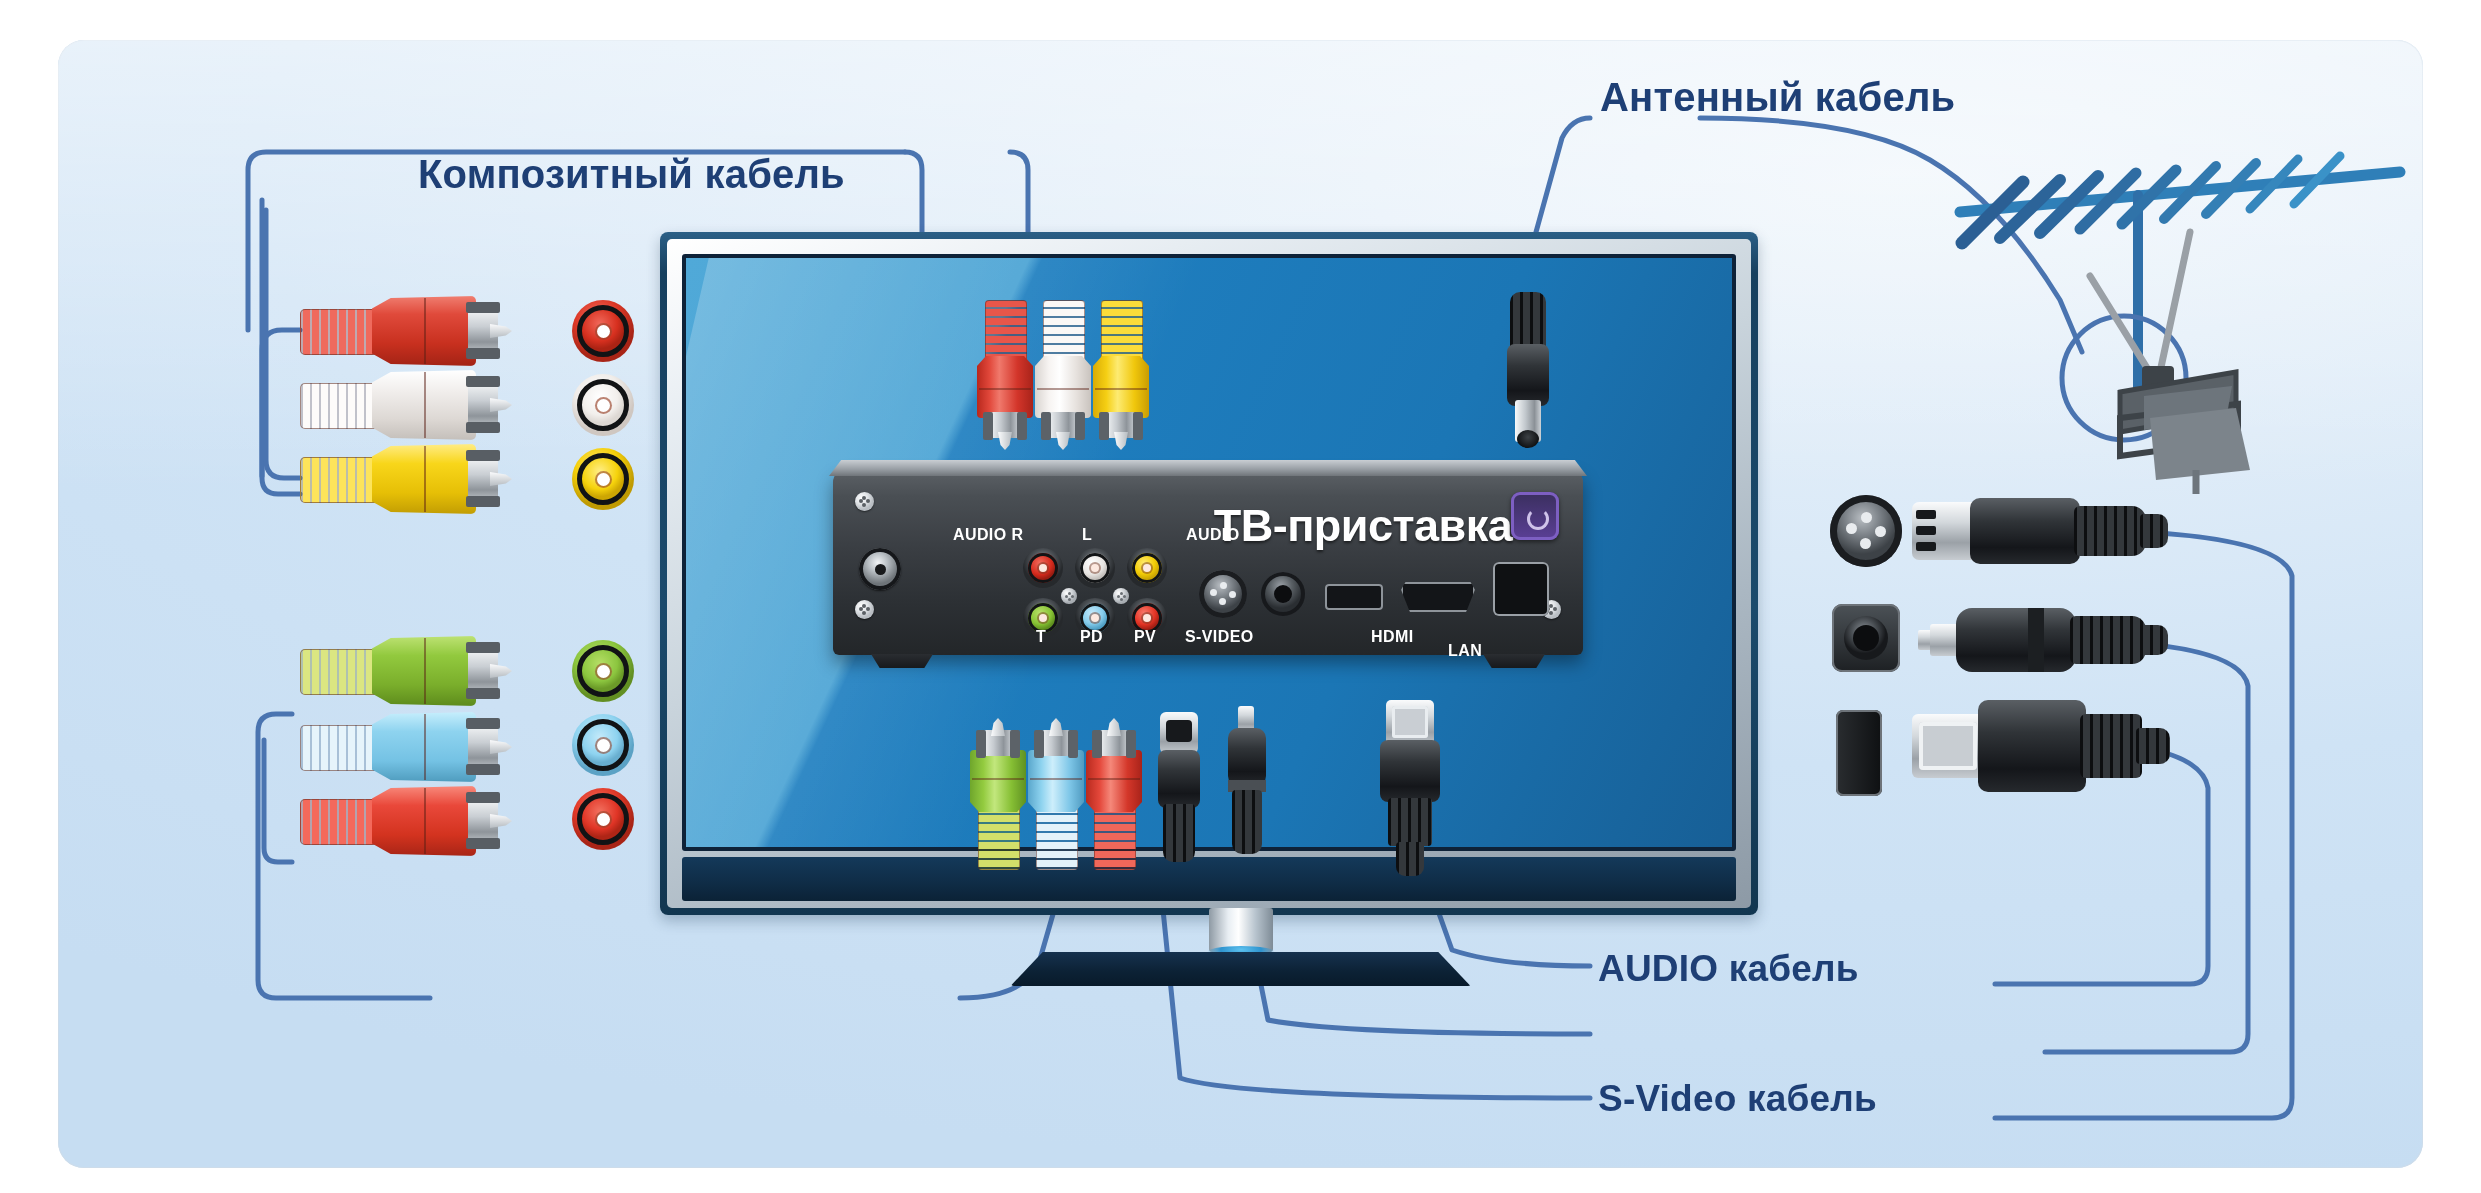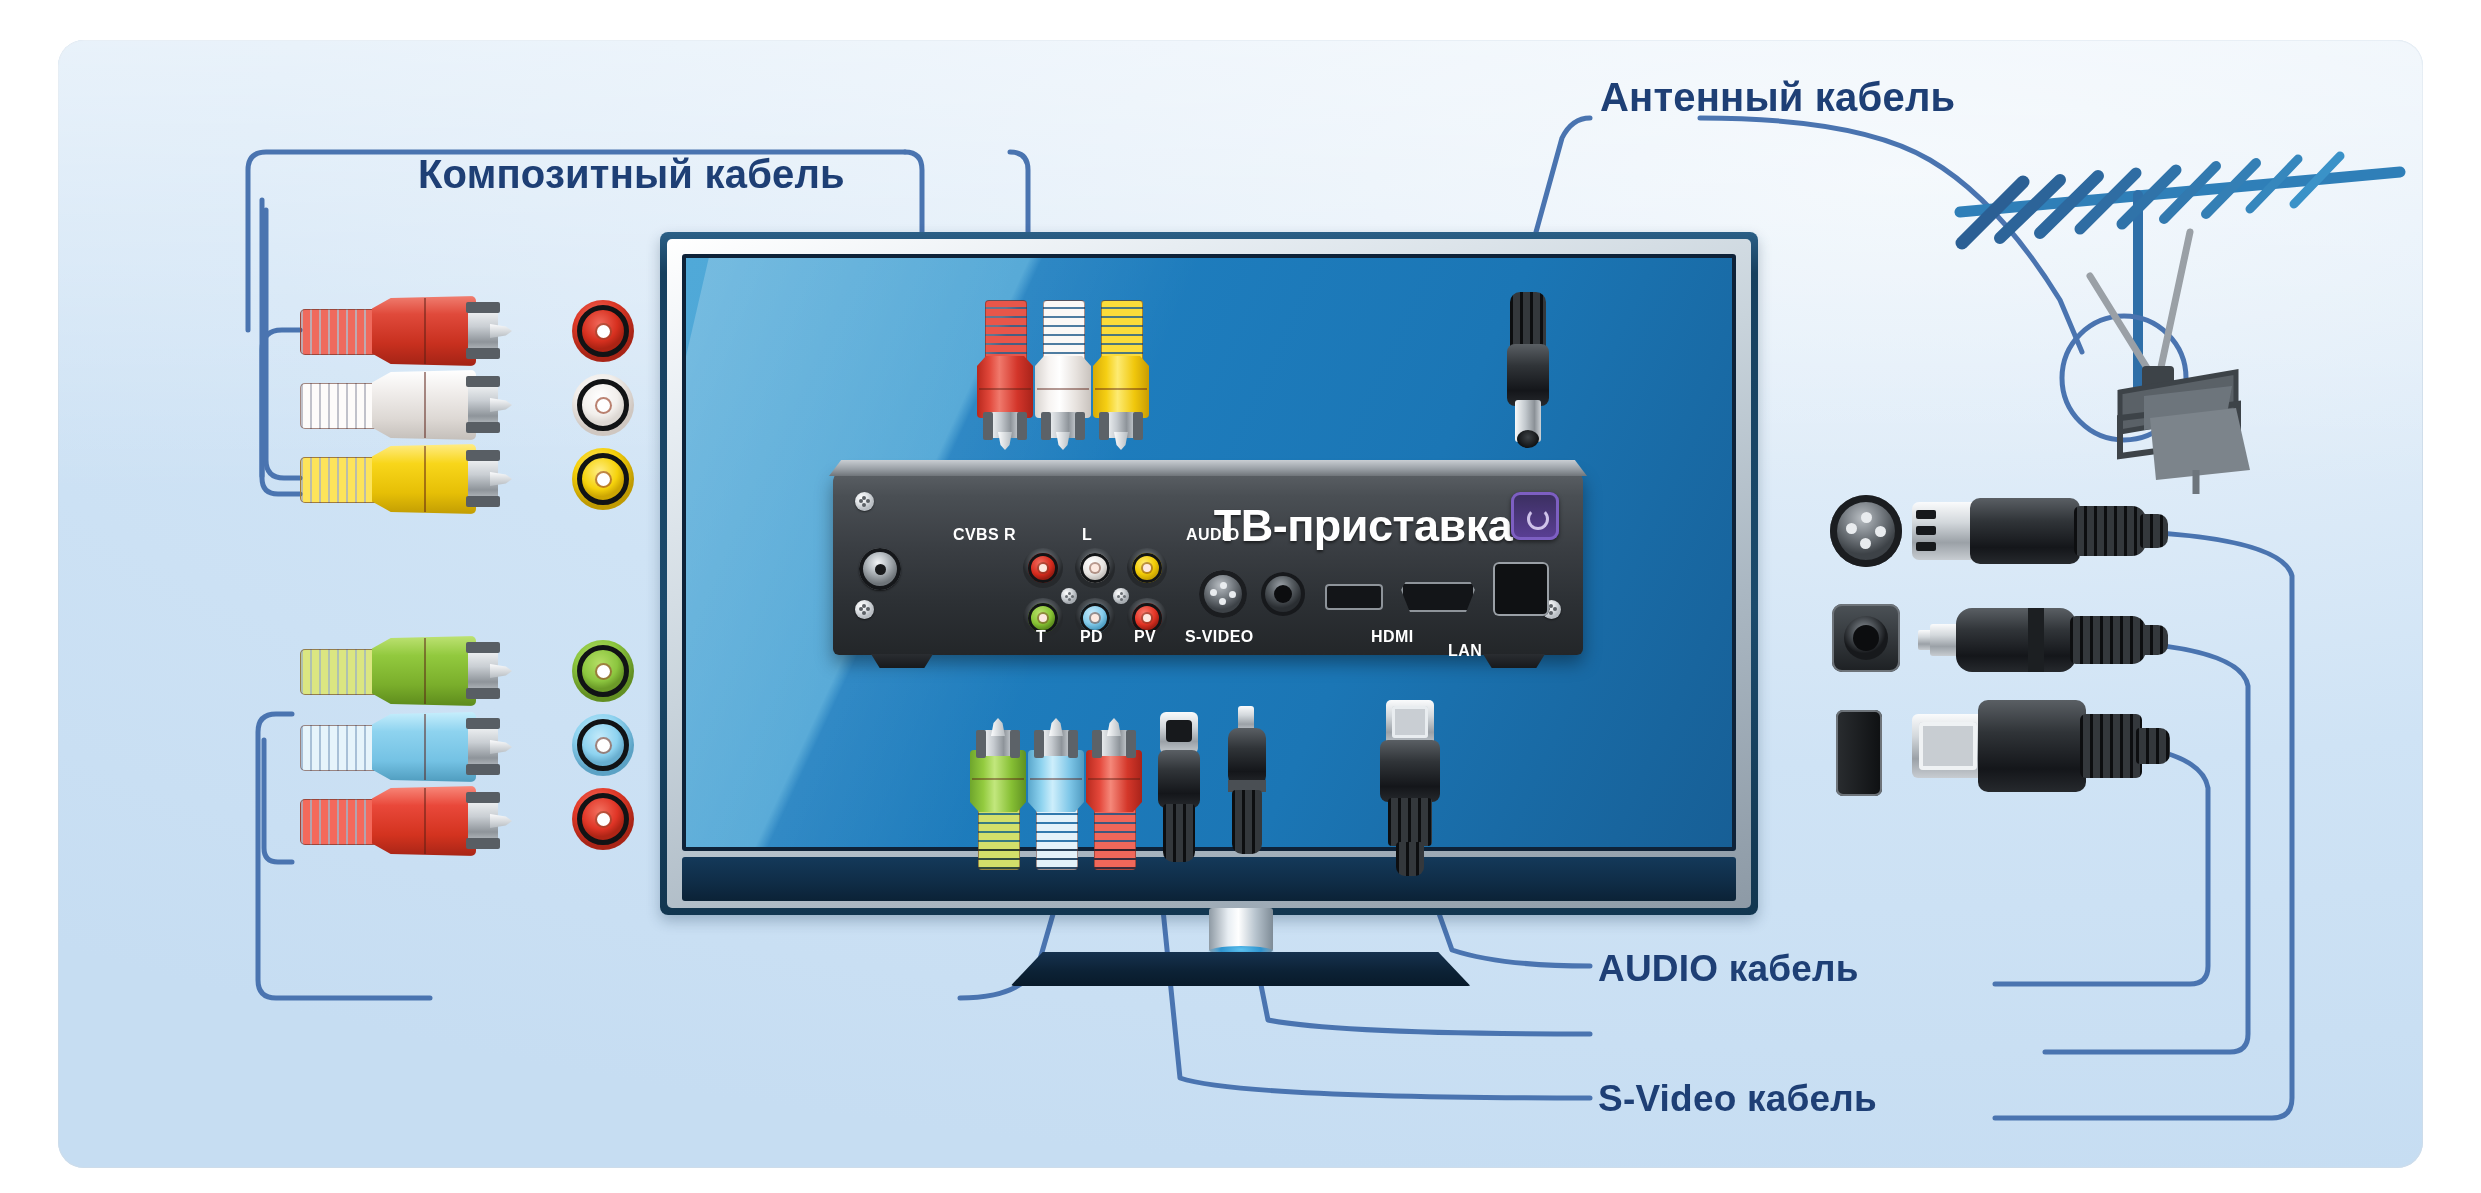--- a/index.html
+++ b/index.html
@@ -353,21 +353,21 @@
 
     <div class="screwhead" style="left:22px;top:22px;"></div>
     <div class="screwhead" style="left:22px;top:130px;"></div>
     <div class="screwhead" style="right:22px;top:130px;"></div>
 
     <div id="stb-title">ТВ-приставка</div>
     <div id="stb-power"></div>
 
     <div id="ant-in"></div>
 
-    <div class="port-lbl" style="left:120px;top:56px;">CVBS R</div>
+    <div class="port-lbl" style="left:120px;top:56px;">AUDIO R</div>
     <div class="port-lbl" style="left:249px;top:56px;">L</div>
     <div class="port-lbl" style="left:353px;top:56px;">AUDIO</div>
 
     <div class="jack" style="left:190px;top:78px;">
       <div class="ring"></div>
         <div class="col" style="background:radial-gradient(55% 55% at 40% 33%,#f26a5c,#d42a1d 70%,#991c11 100%);"></div>
         <div class="pin"></div>
     </div>
     <div class="jack" style="left:242px;top:78px;">
       <div class="ring"></div>

